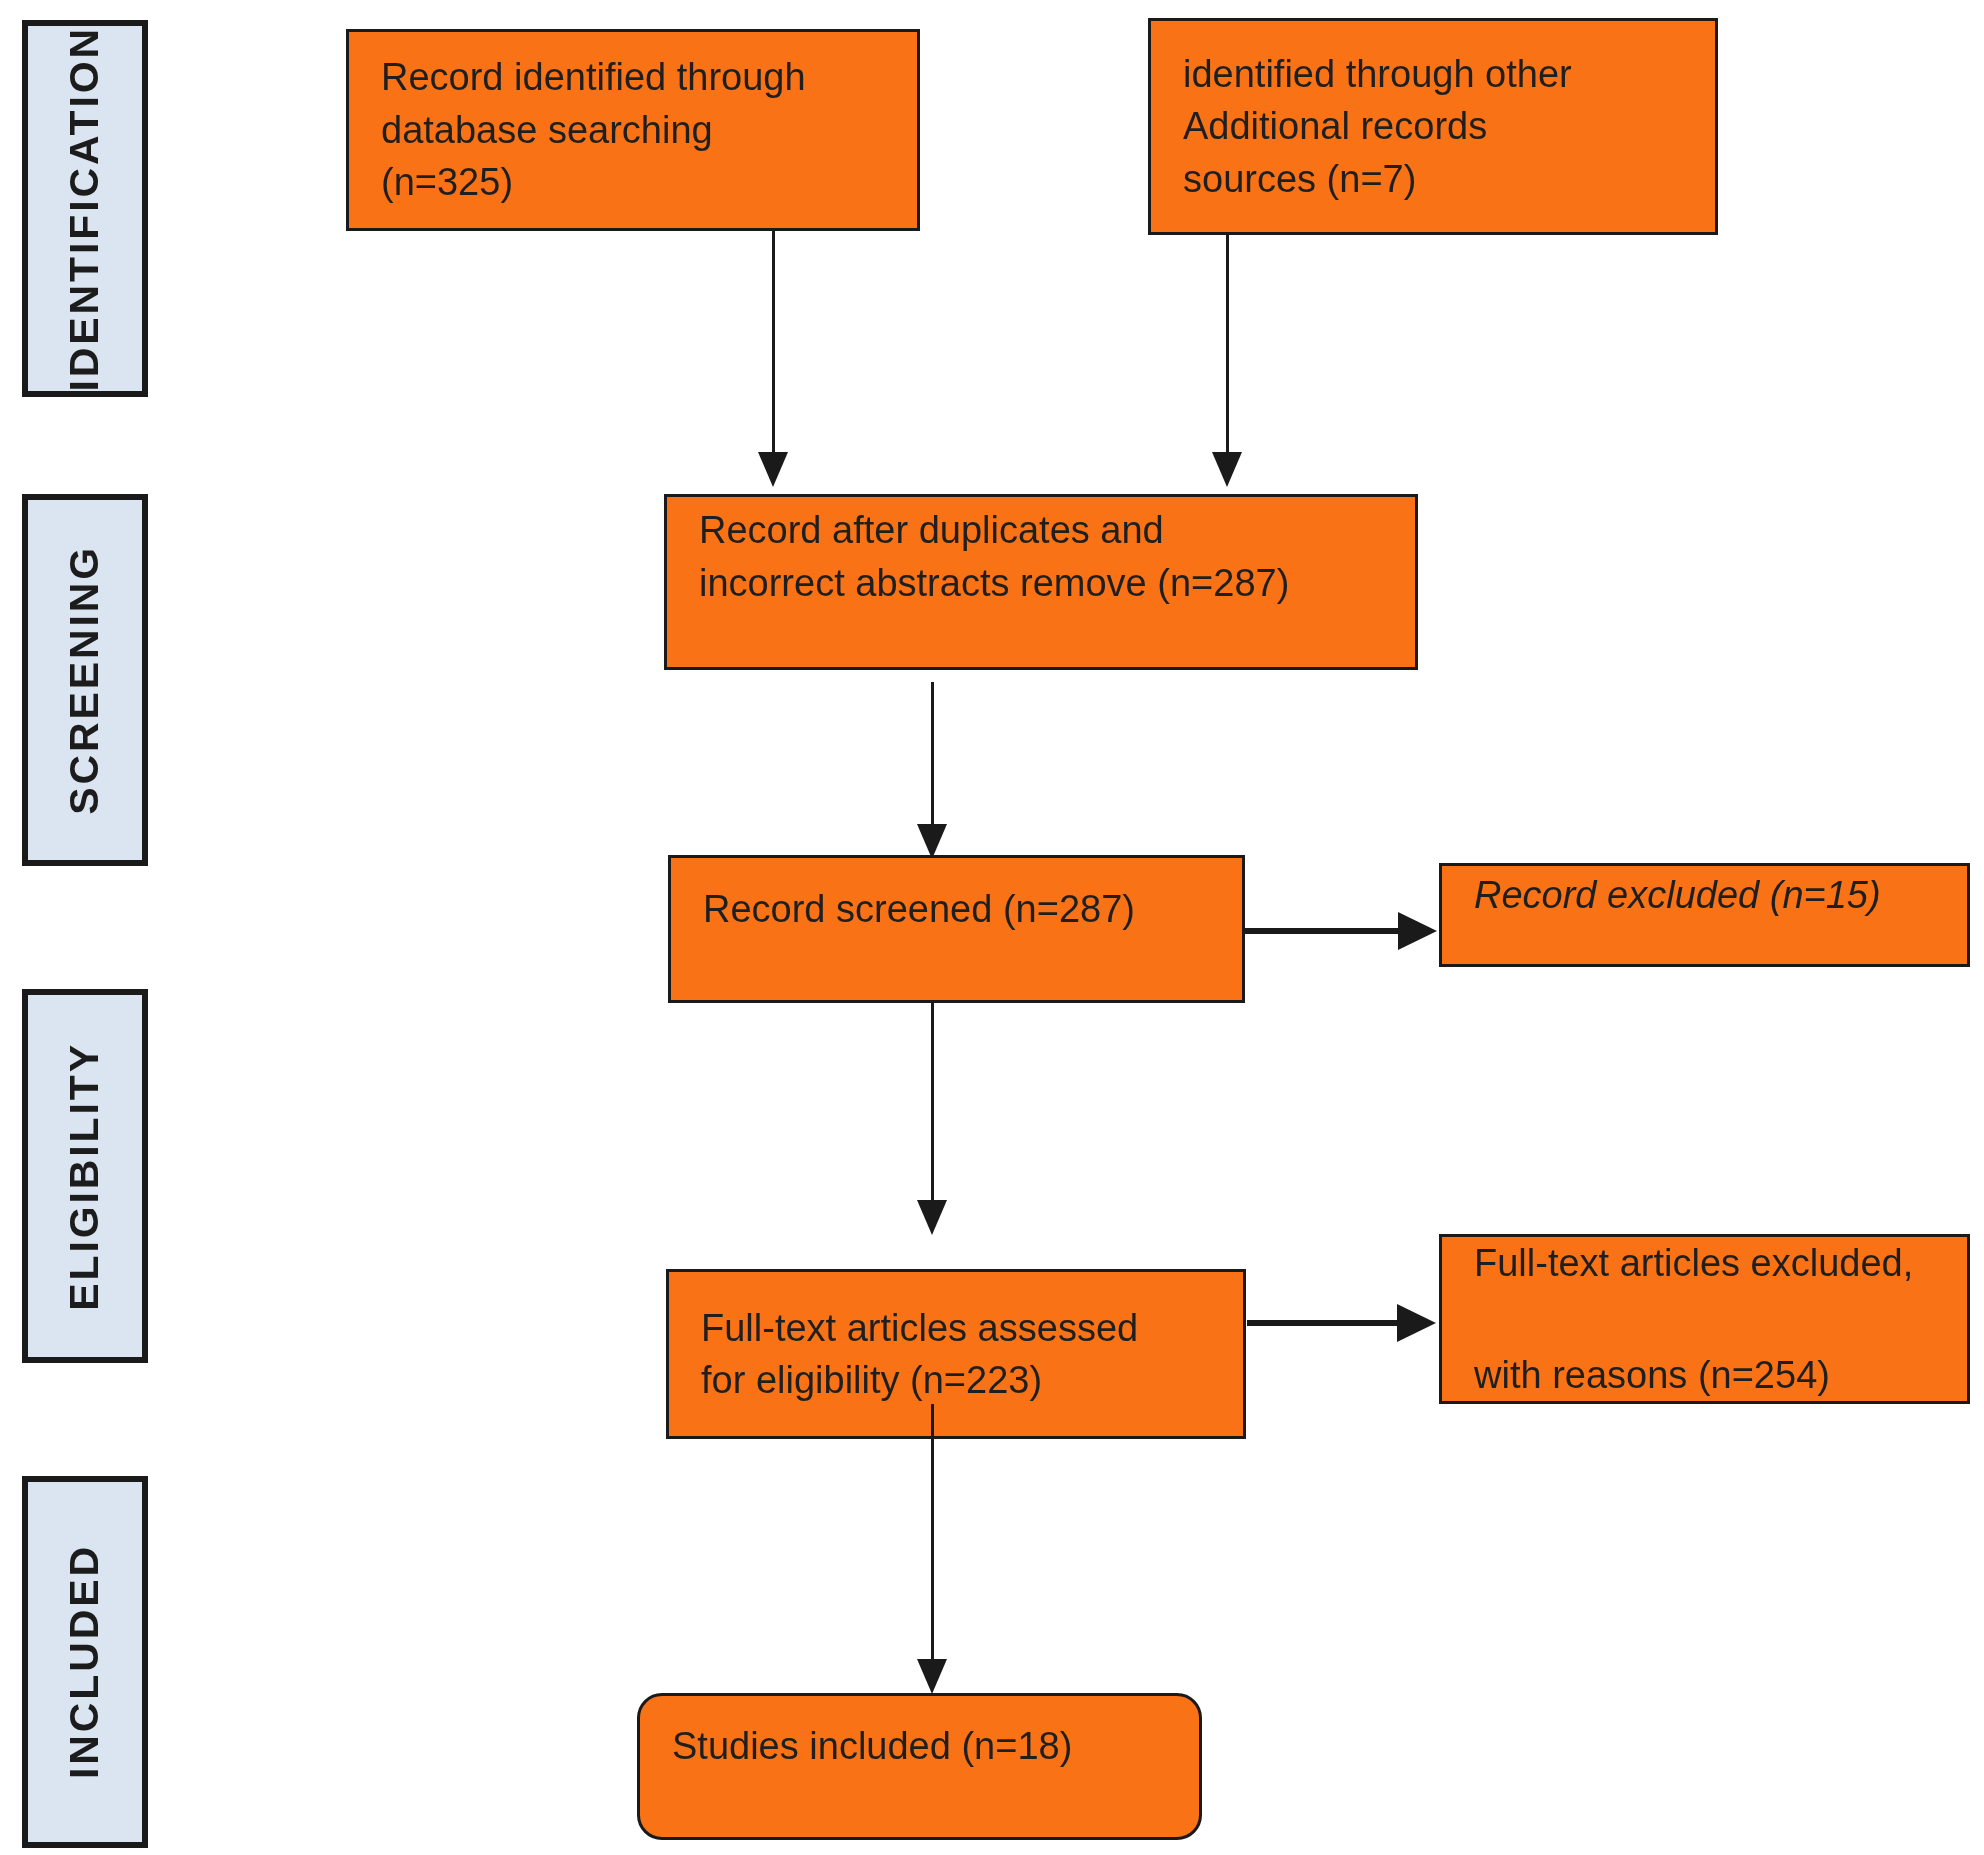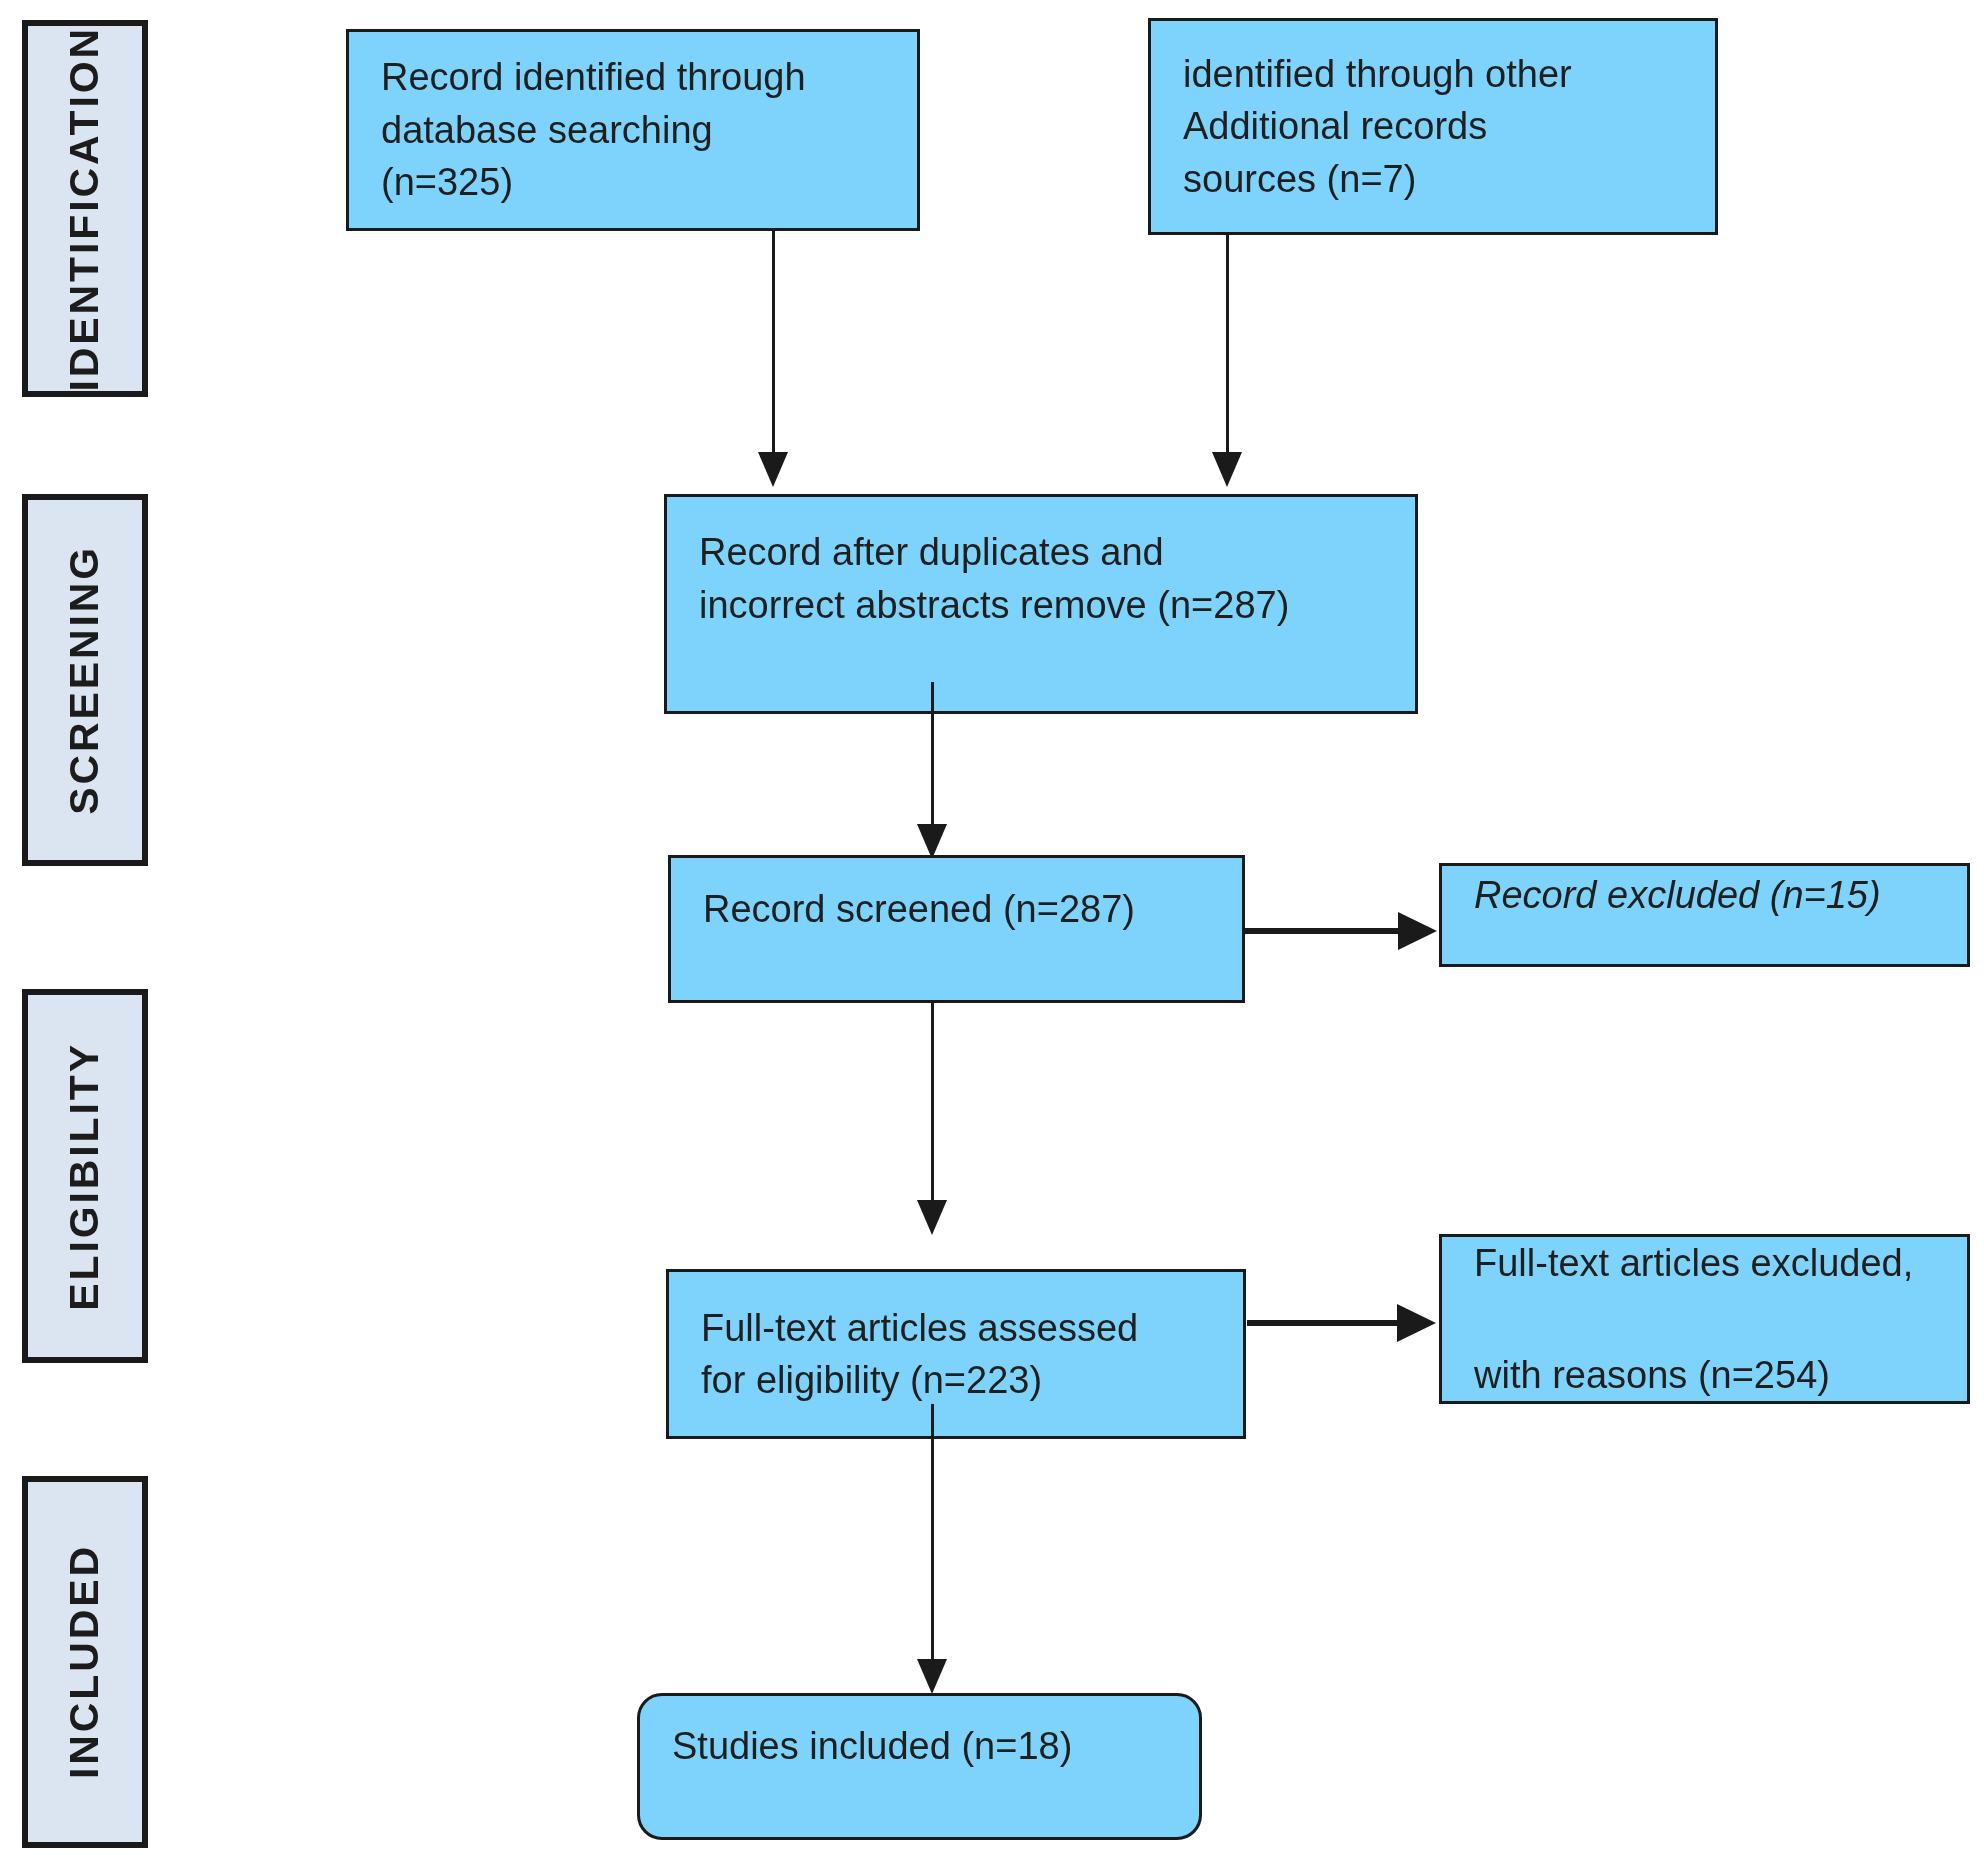--- a/index.html
+++ b/index.html
@@ -37,21 +37,21 @@
     font-size: 41px;
     font-weight: bold;
     letter-spacing: 2.9px;
     color: #1c1c1c;
     white-space: nowrap;
   }
 
   
   .node {
     position: absolute;
-    background: #7dd3fc;
+    background: #f97316;
     border: 3.6px solid var(--line);
     display: flex;
     flex-direction: column;
     justify-content: center;
     padding: 0 32px;
     font-size: 38px;
     line-height: 1.38;
     color: #1f1f1f;
   }
   .node .node-line { display: block; white-space: nowrap; }
@@ -109,21 +109,21 @@
     <span class="node-line">identified through other</span>
     <span class="node-line">Additional records</span>
     <span class="node-line">sources (n=7)</span>
   </div>
 
   <div class="vline" style="left:772px; top:231px; height:222px;"></div>
   <div class="head-down" style="left:758px; top:452px;"></div>
   <div class="vline" style="left:1226px; top:235px; height:219px;"></div>
   <div class="head-down" style="left:1212px; top:452px;"></div>
 
-  <div class="node" style="left:664px; top:494px; width:754px; height:220px; padding-bottom:51px;">
+  <div class="node" style="left:664px; top:494px; width:754px; height:176px; padding-bottom:51px;">
     <span class="node-line">Record after duplicates and</span>
     <span class="node-line">incorrect abstracts remove (n=287)</span>
   </div>
 
   <div class="vline" style="left:931px; top:682px; height:143px;"></div>
   <div class="head-down" style="left:917px; top:824px;"></div>
 
   <div class="node" style="left:668px; top:855px; width:577px; height:148px; padding-bottom:40px;">
     <span class="node-line">Record screened (n=287)</span>
   </div>

